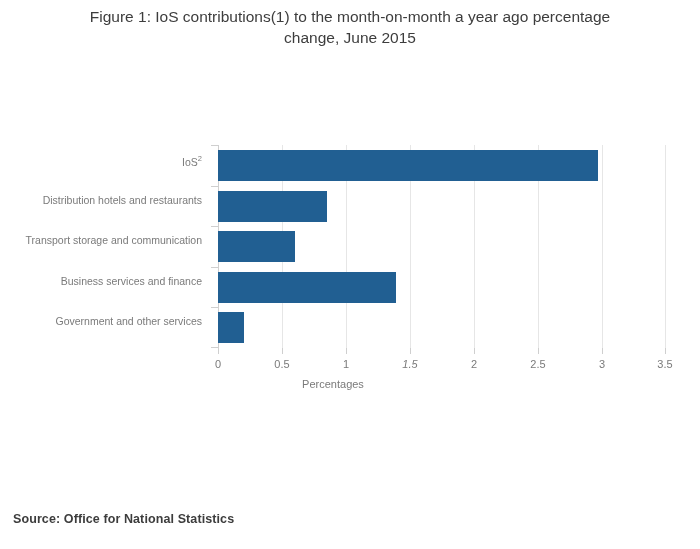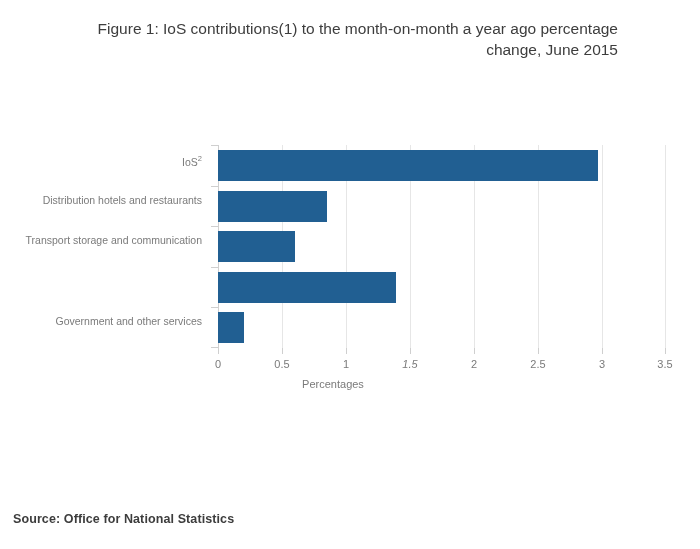--- a/index.html
+++ b/index.html
@@ -22,23 +22,22 @@
     left: 0;
     top: 6px;
     width: 700px;
     text-align: center;
   }
   #chart-title {
     font-size: 15.5px;
     line-height: 21px;
     color: #3d3d3d;
     font-weight: normal;
-    margin: 12px;
+    margin: 0;
     padding: 0 70px;
-    text-align: right;
   }
   #chart-subtitle {
     font-size: 11px;
     color: #7a7a7a;
     margin-top: 11px;
   }
 
   
   #plot-frame {
     position: absolute;
@@ -161,20 +160,21 @@
 <body>
 
 <div id="title-block">
   <div id="chart-title">Figure 1: IoS contributions(1) to the month-on-month a year ago percentage change, June 2015</div>
 </div>
 
 <div id="ylabels">
   <div class="cat-label" style="top:14px;"><span>IoS</span><span class="sup">2</span></div>
   <div class="cat-label" style="top:55px;">Distribution hotels and restaurants</div>
   <div class="cat-label" style="top:95px;">Transport storage and communication</div>
+  <div class="cat-label" style="top:136px;">Business services and finance</div>
   <div class="cat-label" style="top:176px;padding-left:21px;">Government and other services</div>
 </div>
 
 <div id="plot-frame">
   <div id="axis-line-y"></div>
 
   <div class="gridline" style="left:64px;"></div>
   <div class="gridline" style="left:128px;"></div>
   <div class="gridline" style="left:192px;"></div>
   <div class="gridline" style="left:256px;"></div>

